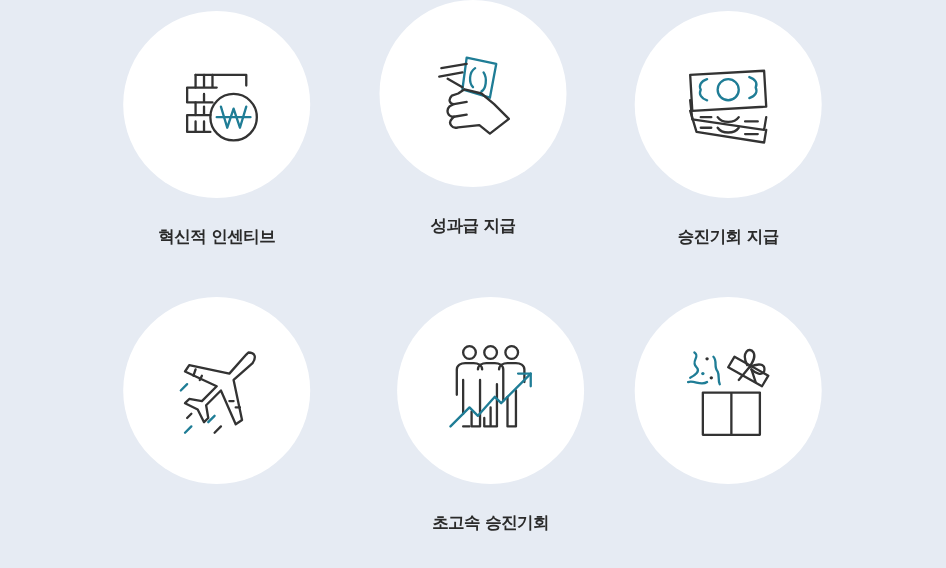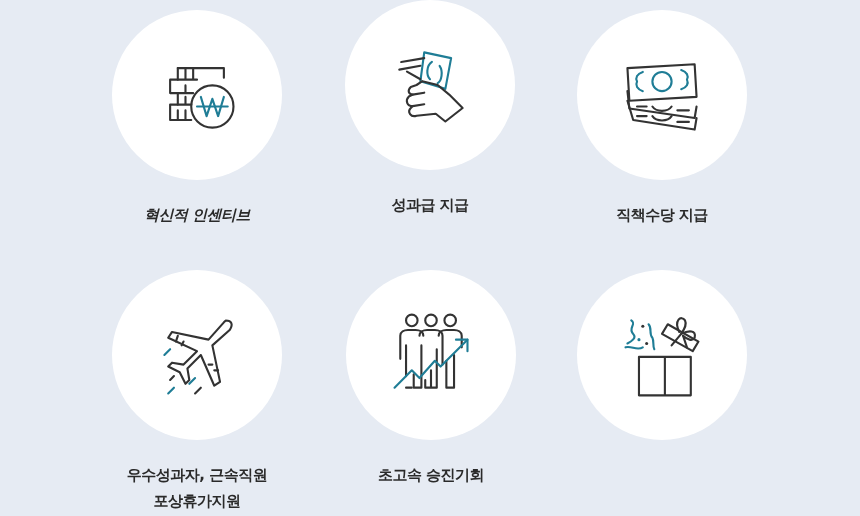--- a/index.html
+++ b/index.html
@@ -25,21 +25,21 @@
     font-size: 15px; font-weight: bold; color: #2a2a2a;
     text-align: center; line-height: 26px; letter-spacing: -0.5px;
     white-space: pre-line;
   }
   .ink { stroke: #333333; fill: none; stroke-width: 2.2; stroke-linecap: round; stroke-linejoin: round; }
   .acc { stroke: #1f7d96; fill: none; stroke-width: 2.2; stroke-linecap: round; stroke-linejoin: round; }
 </style>
 </head>
 <body>
 
-<div class="item" style="left:82px; top:10px;font-style:italic;">
+<div class="item" style="left:82px; top:10px;">
   <div class="circle">
     <svg viewBox="0 0 100 100">
       <path class="ink" d="M30 22 H78 V32"></path>
       <path class="ink" d="M30 22 V34 H22 V48 H30 V60 H22 V76 H44"></path>
       <path class="ink" d="M38 22 V34 M46 22 V34 M30 34 H50"></path>
       <path class="ink" d="M30 48 H46 M38 40 V48 M30 60 H44 M38 52 V60"></path>
       <path class="ink" d="M30 76 V66 M38 76 V66"></path>
       <circle class="ink" cx="66" cy="62" r="22"></circle>
       <path class="acc" d="M54 52 L60 72 L66 54 L72 72 L78 52"></path>
       <path class="acc" d="M50 62 H82"></path>
@@ -67,37 +67,35 @@
       <path class="ink" d="M14 56 L20 76 L84 86 L86 74"></path>
       <path class="ink" d="M14 46 L16 64 L84 74 L86 62"></path>
       <path class="ink" d="M14 22 L84 18 L86 52 L16 56 Z"></path>
       <path class="acc" d="M30 26 C24 28 22 32 24 36 C22 40 24 44 30 46"></path>
       <path class="acc" d="M70 24 C76 26 78 30 76 34 C78 38 76 42 70 44"></path>
       <circle class="acc" cx="50" cy="36" r="10"></circle>
       <path class="ink" d="M40 62 C44 68 56 68 60 62 M40 72 C44 78 56 78 60 72"></path>
       <path class="ink" d="M24 62 H34 M66 66 H78 M24 72 H34 M66 78 H78"></path>
     </svg>
   </div>
-  <div class="label">직책수당 지급</div>
+  <div class="label">승진기회 지급</div>
 </div>
 
 <div class="item" style="left:82px; top:270px;">
   <div class="circle">
     <svg viewBox="0 0 100 100">
       <path class="ink" d="M80 14 C86 14 88 18 84 24 L66 40 L74 78 L68 82 L54 50 L40 64 L42 76 L38 80 L32 68 L20 62 L24 58 L36 60 L50 46 L20 32 L24 26 L62 34 L78 16 Z"></path>
       <path class="ink" d="M30 30 L28 36 M36 36 L34 40 M62 60 L66 60 M68 66 L72 66"></path>
       <path class="acc" d="M22 44 L16 50 M48 74 L42 80 M26 84 L20 90"></path>
       <path class="ink" d="M26 72 L22 76 M54 84 L48 90"></path>
     </svg>
   </div>
-  <div class="label">우수성과자, 근속직원
-포상휴가지원</div>
 </div>
 
-<div class="item" style="left:316px; top:270px;">
+<div class="item" style="left:331px; top:270px;">
   <div class="circle">
     <svg viewBox="0 0 100 100">
       <circle class="ink" cx="30" cy="14" r="6"></circle>
       <circle class="ink" cx="50" cy="14" r="6"></circle>
       <circle class="ink" cx="70" cy="14" r="6"></circle>
       <path class="ink" d="M18 54 V30 C18 26 22 24 26 24 H34 C38 24 42 26 42 30"></path>
       <path class="ink" d="M38 30 C38 26 42 24 46 24 H54 C58 24 62 26 62 30 V60"></path>
       <path class="ink" d="M58 30 C58 26 62 24 66 24 H74 C78 24 82 26 82 30 V42"></path>
       <path class="ink" d="M24 40 V72 M32 70 V84 H40 V40 M44 76 V84 H56 V44 M50 66 V84 M66 56 V84 H74 V50"></path>
       <path class="ink" d="M24 84 H30"></path>

